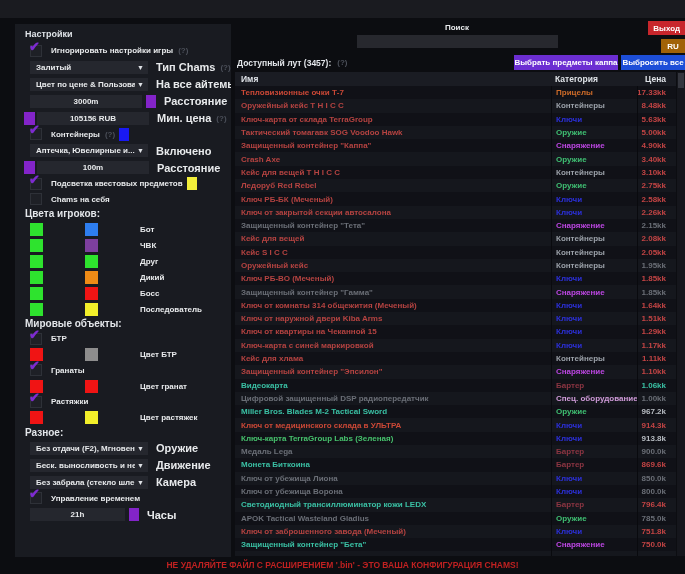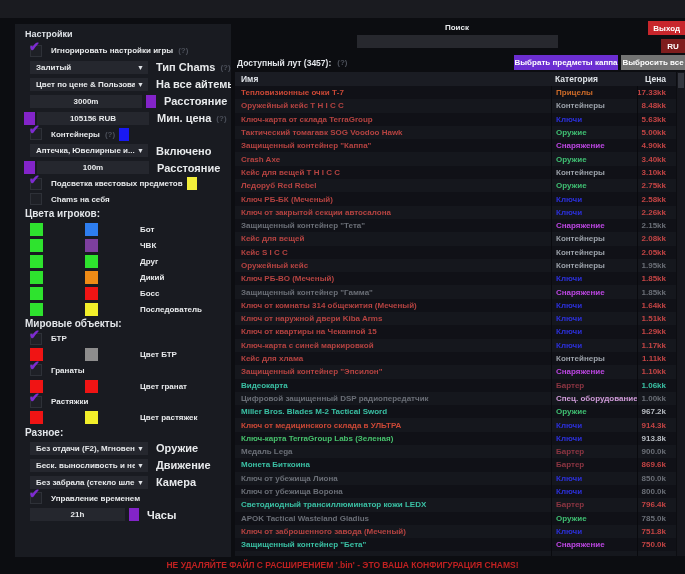--- a/index.html
+++ b/index.html
@@ -17,23 +17,23 @@
   
   .search-label { position:absolute; left:407px; top:23px; width:100px; text-align:center;
     font-weight:bold; font-size:8px; color:#e8eaec; }
   .search-input { position:absolute; left:357px; top:35px; width:201px; height:13px;
     background:#27282e; border:none; outline:none; color:#e8eaec; font-size:8px;
     padding:0 4px; font-family:inherit; }
   .btn { position:absolute; border:none; font-weight:bold; font-size:8px; color:#fff;
     font-family:inherit; display:flex; align-items:center; justify-content:center;
     padding:0 5px; height:14px; cursor:pointer; white-space:nowrap; }
   .exit { right:0; top:21px; background:#c8262c; }
-  .lang { right:0; top:39px; background:#7f1d1d; width:24px; }
+  .lang { right:0; top:39px; background:#a16207; width:24px; }
   .kappa { left:514px; top:55px; width:104px; background:#6c2ed2; height:15px; }
-  .dropall { left:621px; top:55px; width:64px; background:#737373; height:15px; }
+  .dropall { left:621px; top:55px; width:64px; background:#1d4ed8; height:15px; }
   .loot-head { position:absolute; left:237px; top:55px; height:15px; display:flex;
     align-items:center; font-weight:bold; font-size:8.5px; color:#e3e6ea; }
   .loot-head .help { margin-left:6px; }
 
   .help { color:#4c505a; font-weight:bold; font-size:8px; margin-left:5px; }
 
   
   .panel { position:absolute; left:15px; top:24px; width:216px; height:533px;
     background:#191b21; padding:3px 8px; overflow:hidden; }
   .panel-title { font-weight:bold; font-size:9px; color:#dfe3e8; height:14px;

